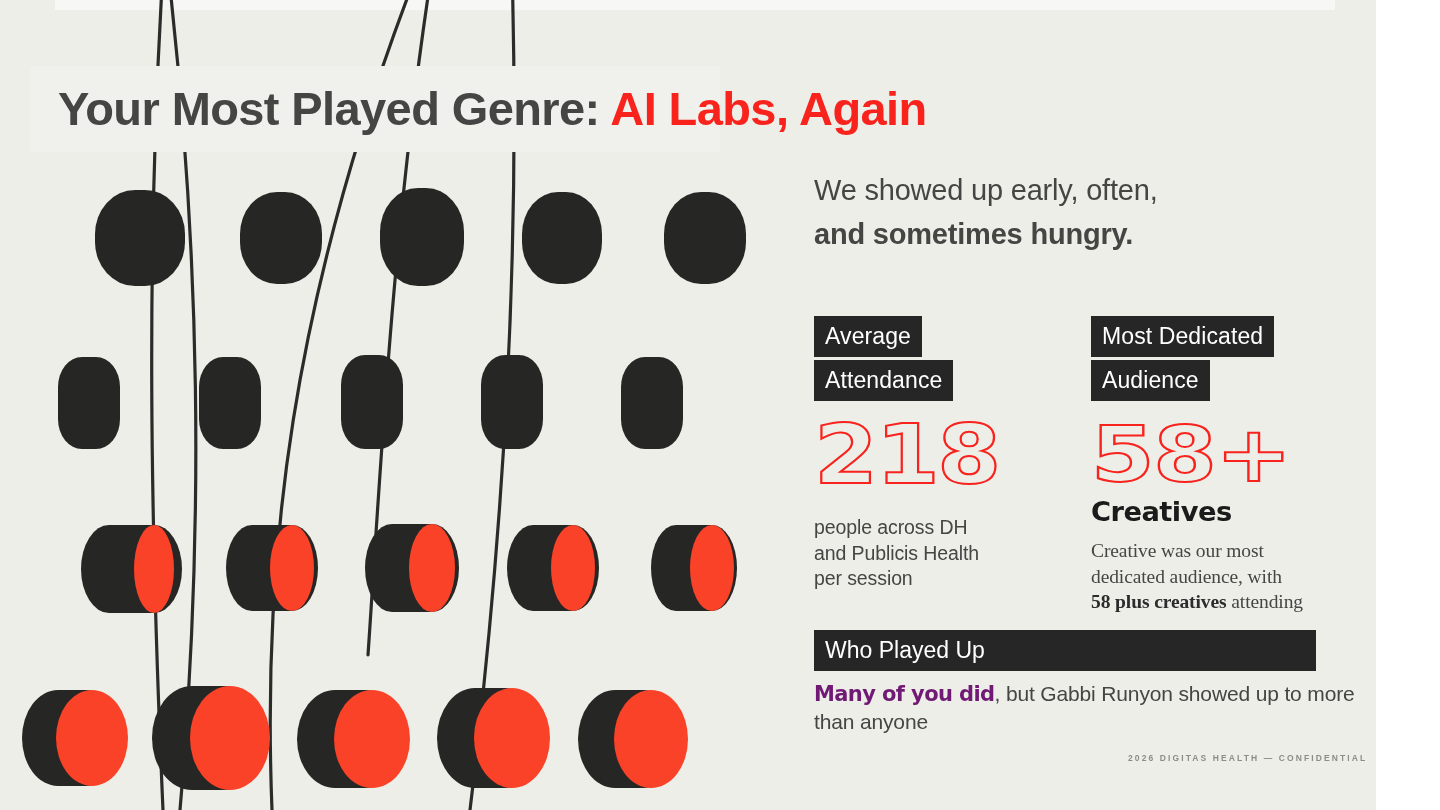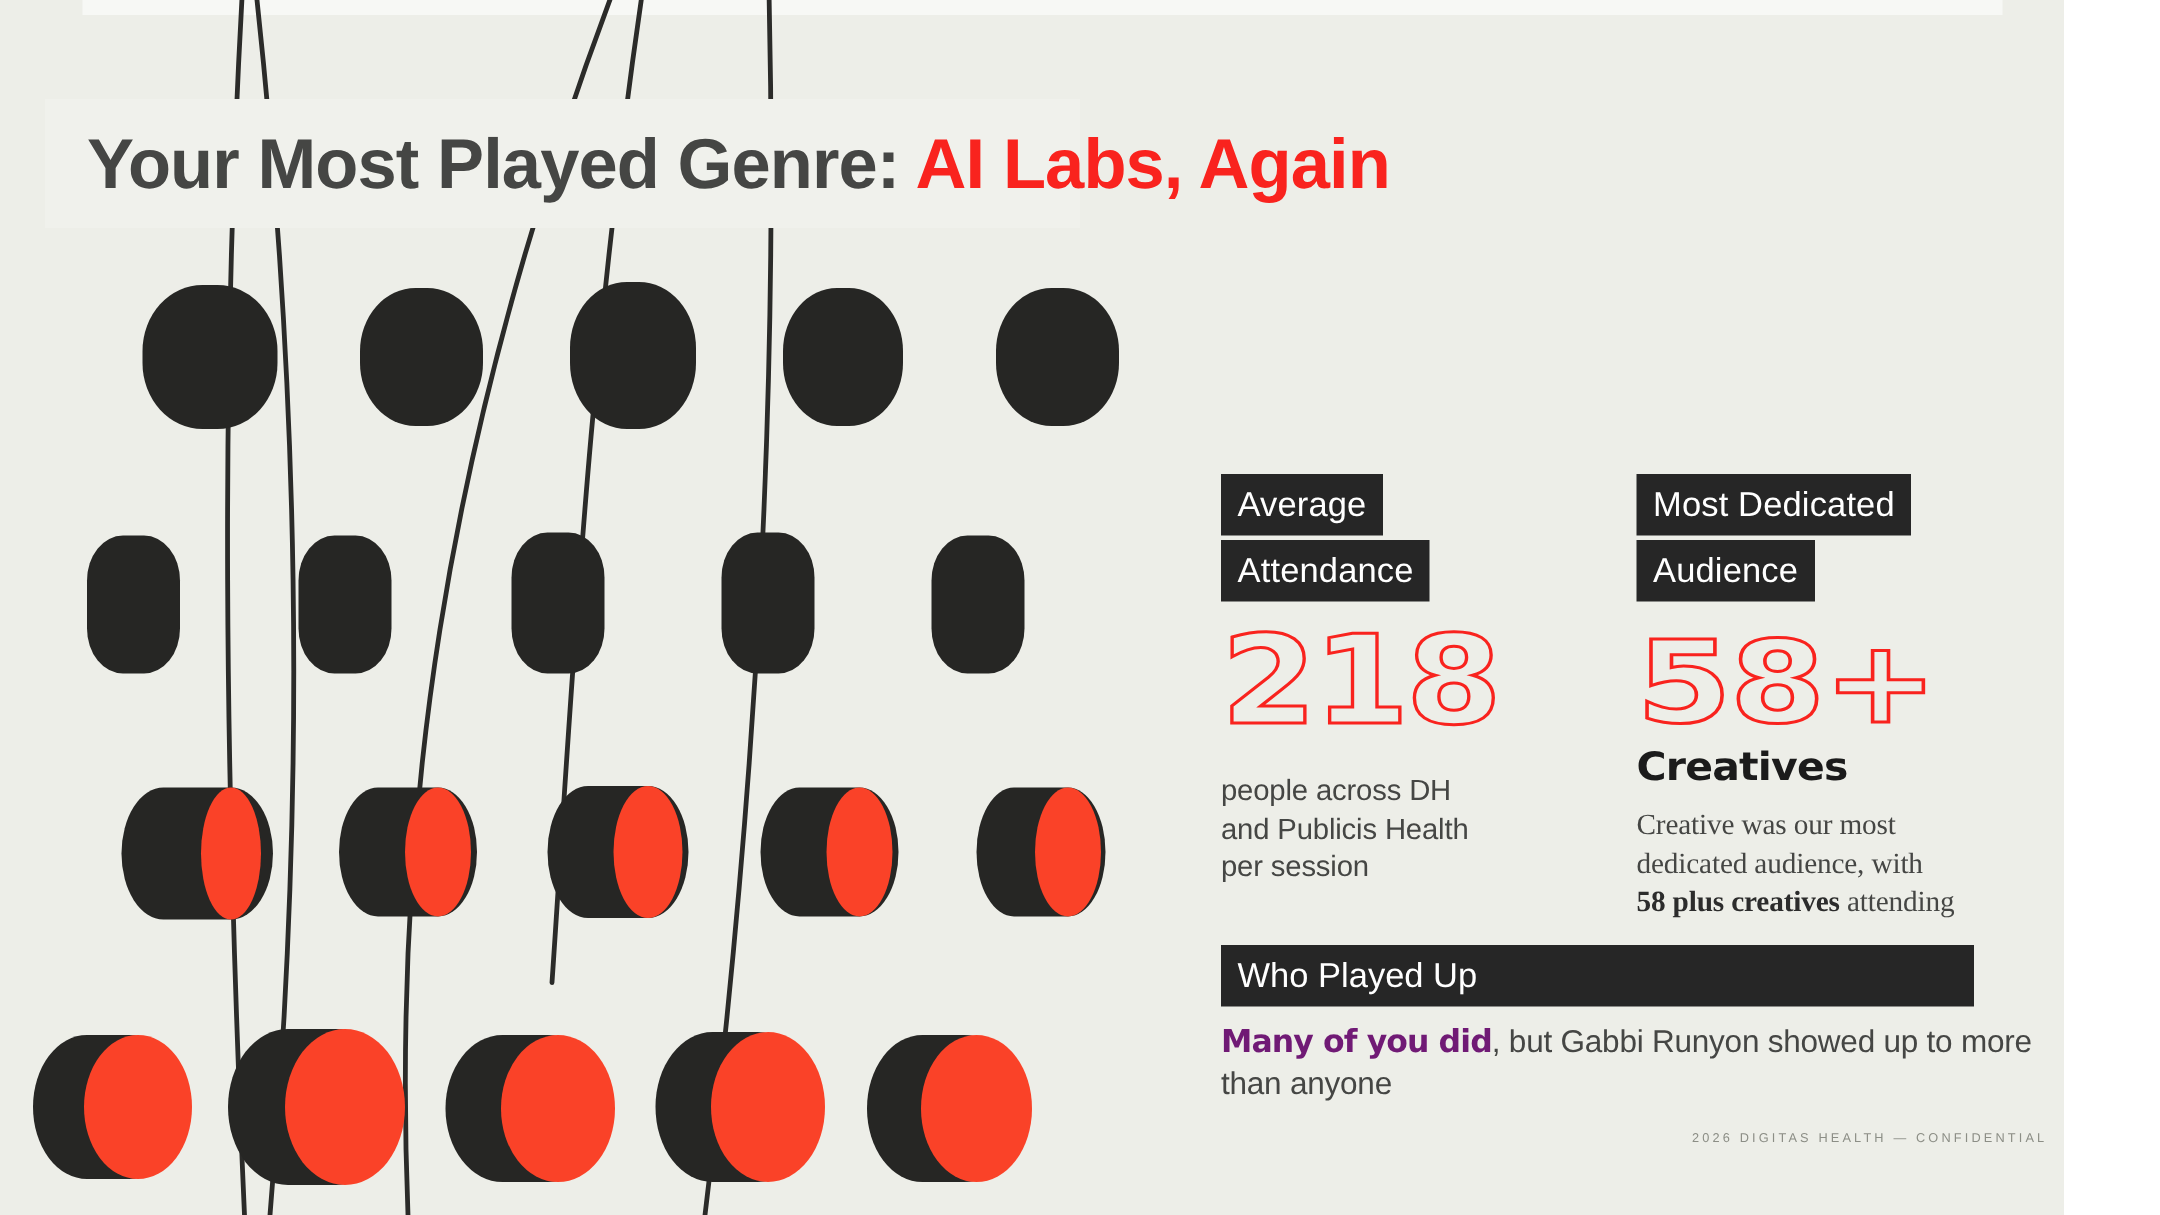--- a/index.html
+++ b/index.html
@@ -177,21 +177,21 @@
   }
 
   
   .footer {
     position: absolute;
     left: 1128px;
     top: 753px;
     font-size: 8.5px;
     letter-spacing: 2.1px;
     color: #8C8E86;
-    font-weight: 400;
+    font-weight: 700;
     white-space: nowrap;
   }
   .pagenum {
     position: absolute;
     left: 1392px;
     top: 751px;
     font-size: 10px;
     color: #9EA099;
     font-weight: 700;
     letter-spacing: 0.5px;
@@ -284,20 +284,26 @@
       </g>
     </svg>
   </div>
 
   <div class="title-band"></div>
   <h1 class="title">
     <span>Your Most Played Genre:</span>
     <span class="accent">AI Labs, Again</span>
   </h1>
 
+  <div class="right-col">
+    <p class="lede">
+      <span>We showed up early, often,</span><br>
+      <span class="strong">and sometimes hungry.</span>
+    </p>
+  </div>
 
   <div class="stats-row">
 
     <div class="stat left">
       <div class="label-stack">
         <span class="label-line">Average</span>
         <span class="label-line">Attendance</span>
       </div>
       <div class="bignum">218</div>
       <p class="stat-body">

